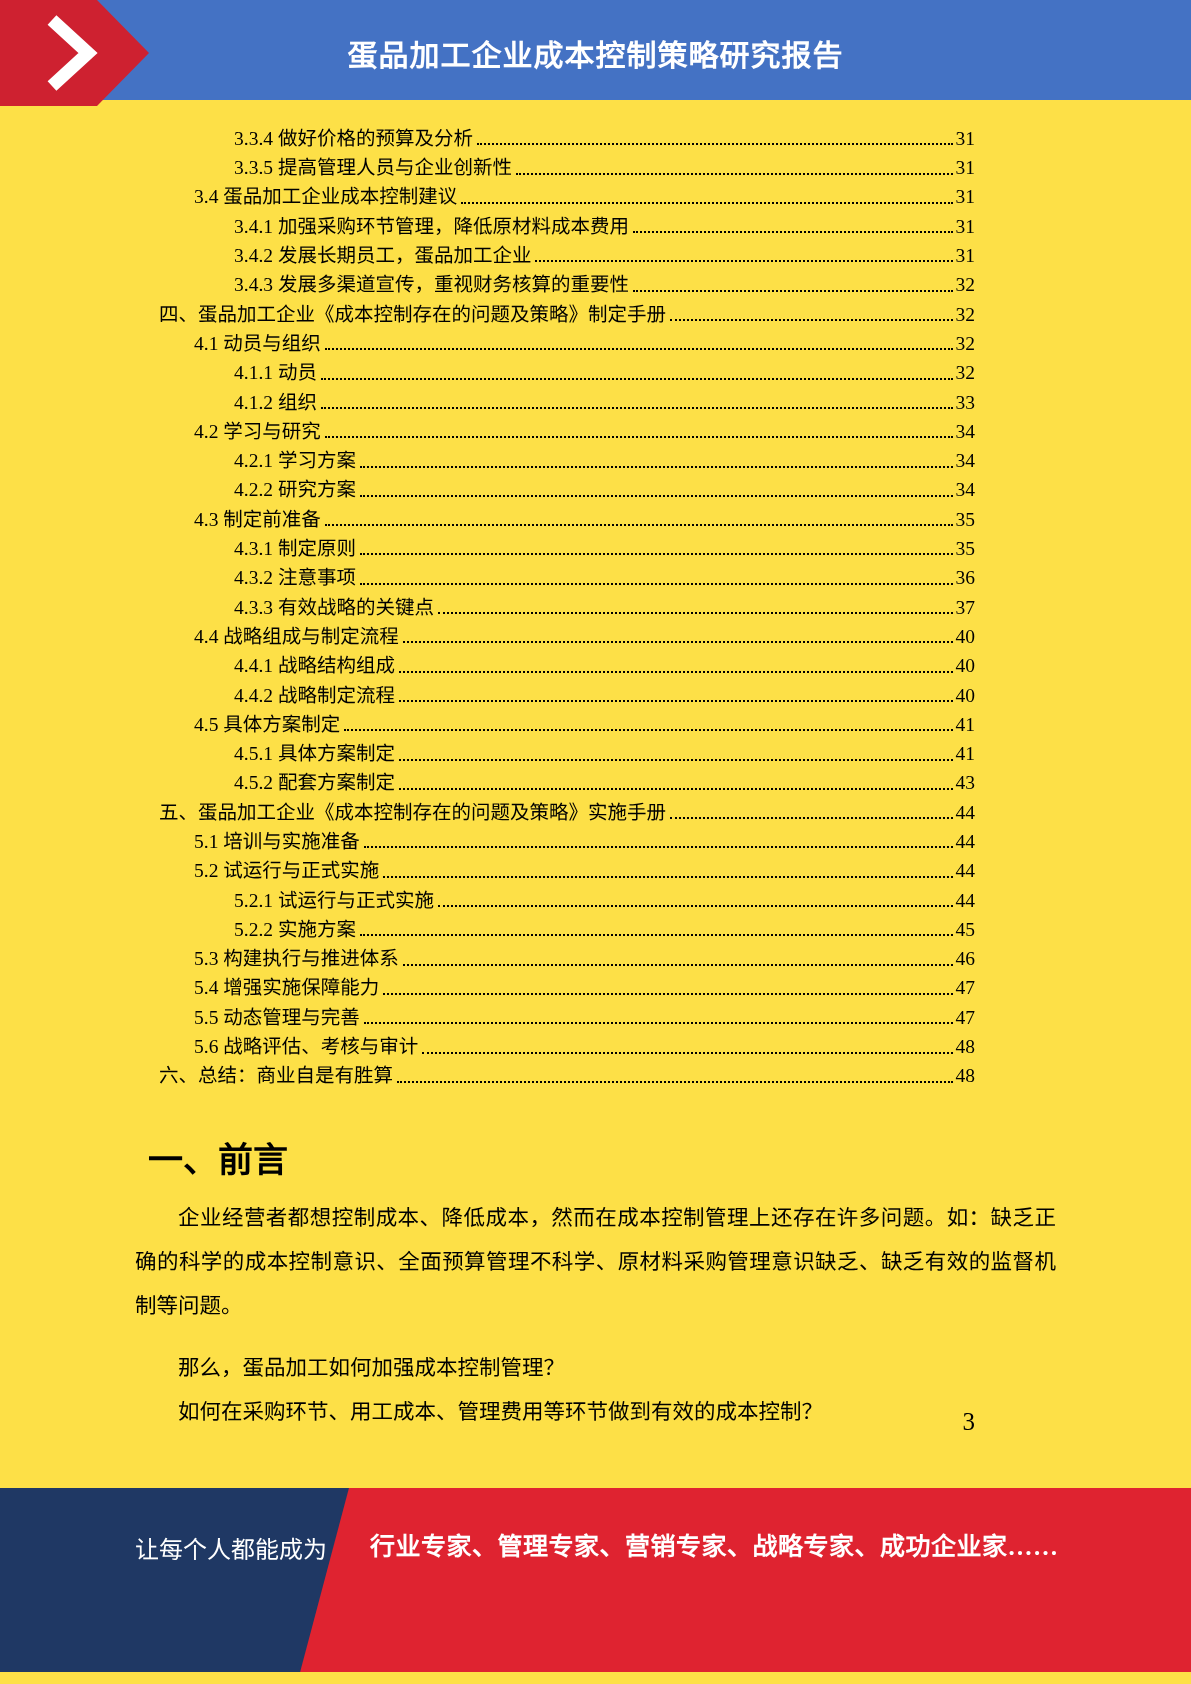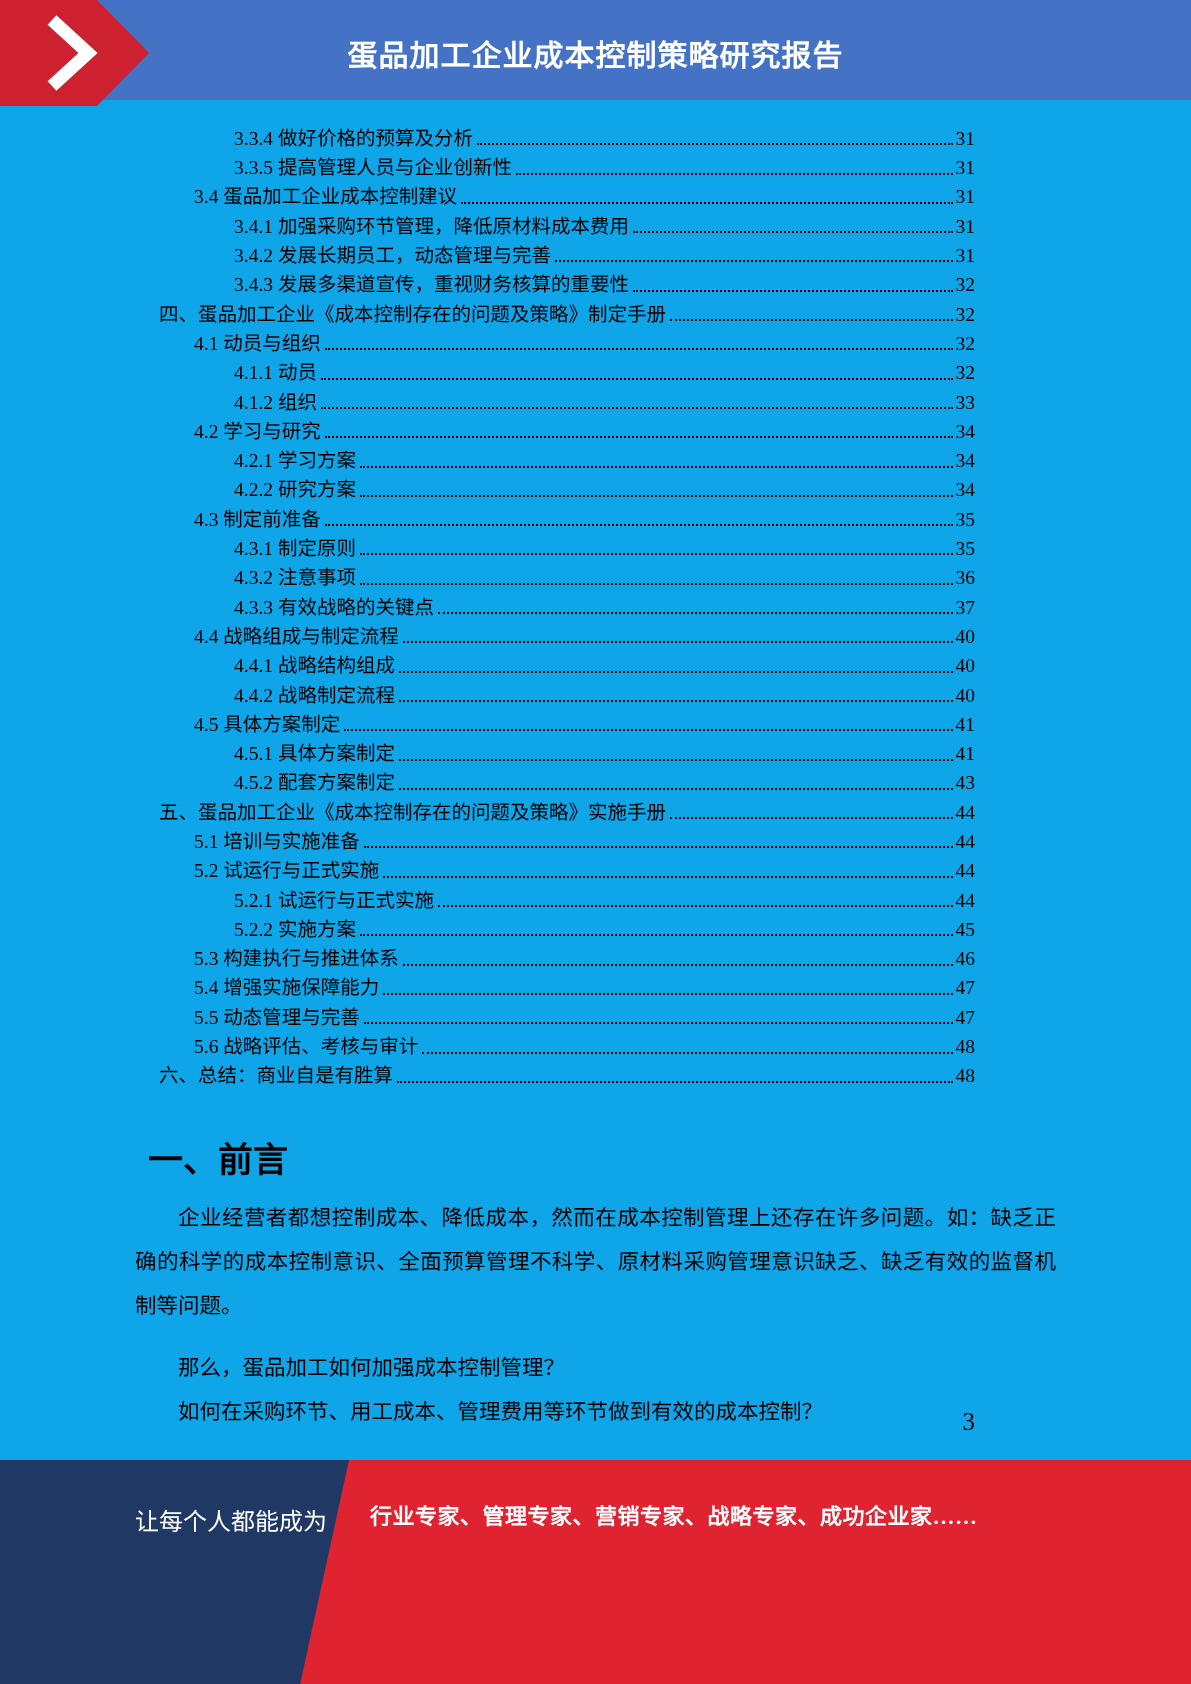--- a/index.html
+++ b/index.html
@@ -1,21 +1,21 @@
 <!DOCTYPE html>
 <html lang="zh-CN" style="--banner-blue: #4472C4; --arrow-red: #CE2130; --footer-navy: #1F3864; --footer-red: #DF2330;"><head>
 <meta charset="utf-8">
 <style>
   html, body { margin: 0; padding: 0; background: #ffffff; }
 
   .page {
     position: relative;
     width: 1191px;
     height: 1684px;
-    background: #0ea5e9;
+    background: #fde047;
     overflow: hidden;
     font-family: "Liberation Serif", "DejaVu Serif", serif;
     color: #000;
   }
 
   
   .banner {
     position: absolute;
     top: 0; left: 0;
     width: 100%;
@@ -95,23 +95,23 @@
     position: absolute;
     right: 216px;
     top: 1408px;
     font-size: 25px;
   }
 
   
   .footer {
     position: absolute;
     left: 0;
-    bottom: 0;
+    bottom: 12px;
     width: 100%;
-    height: 224px;
+    height: 184px;
     background: var(--footer-navy, #1F3864);
   }
   .footer-red {
     position: absolute;
     top: 0; left: 0; right: 0; bottom: 0;
     background: var(--footer-red, #DF2330);
     clip-path: polygon(29.3% 0, 100% 0, 100% 100%, 25.2% 100%);
   }
   .footer-left {
     position: absolute;
@@ -121,21 +121,21 @@
     font-family: "Liberation Sans", "DejaVu Sans", sans-serif;
     font-size: 24px;
   }
   .footer-right {
     position: absolute;
     left: 370px;
     top: 38px;
     color: #ffffff;
     font-family: "Liberation Serif", "DejaVu Serif", serif;
     font-weight: bold;
-    font-size: 22px;
+    font-size: 25px;
     letter-spacing: 0.5px;
   }
 </style>
 </head>
 <body>
 
 <div class="page">
 
   <header class="banner">
     <div class="banner-title">蛋品加工企业成本控制策略研究报告</div>
@@ -163,21 +163,21 @@
           <span class="toc-label">3.4  蛋品加工企业成本控制建议</span>
           <span class="leader"></span>
           <span class="toc-page">31</span>
         </div>
         <div class="toc-row lvl3">
           <span class="toc-label">3.4.1  加强采购环节管理，降低原材料成本费用</span>
           <span class="leader"></span>
           <span class="toc-page">31</span>
         </div>
         <div class="toc-row lvl3">
-          <span class="toc-label">3.4.2  发展长期员工，动态管理与完善</span>
+          <span class="toc-label">3.4.2  发展长期员工，蛋品加工企业</span>
           <span class="leader"></span>
           <span class="toc-page">31</span>
         </div>
         <div class="toc-row lvl3">
           <span class="toc-label">3.4.3  发展多渠道宣传，重视财务核算的重要性</span>
           <span class="leader"></span>
           <span class="toc-page">32</span>
         </div>
         <div class="toc-row lvl1 bold">
           <span class="toc-label">四、蛋品加工企业《成本控制存在的问题及策略》制定手册</span>

